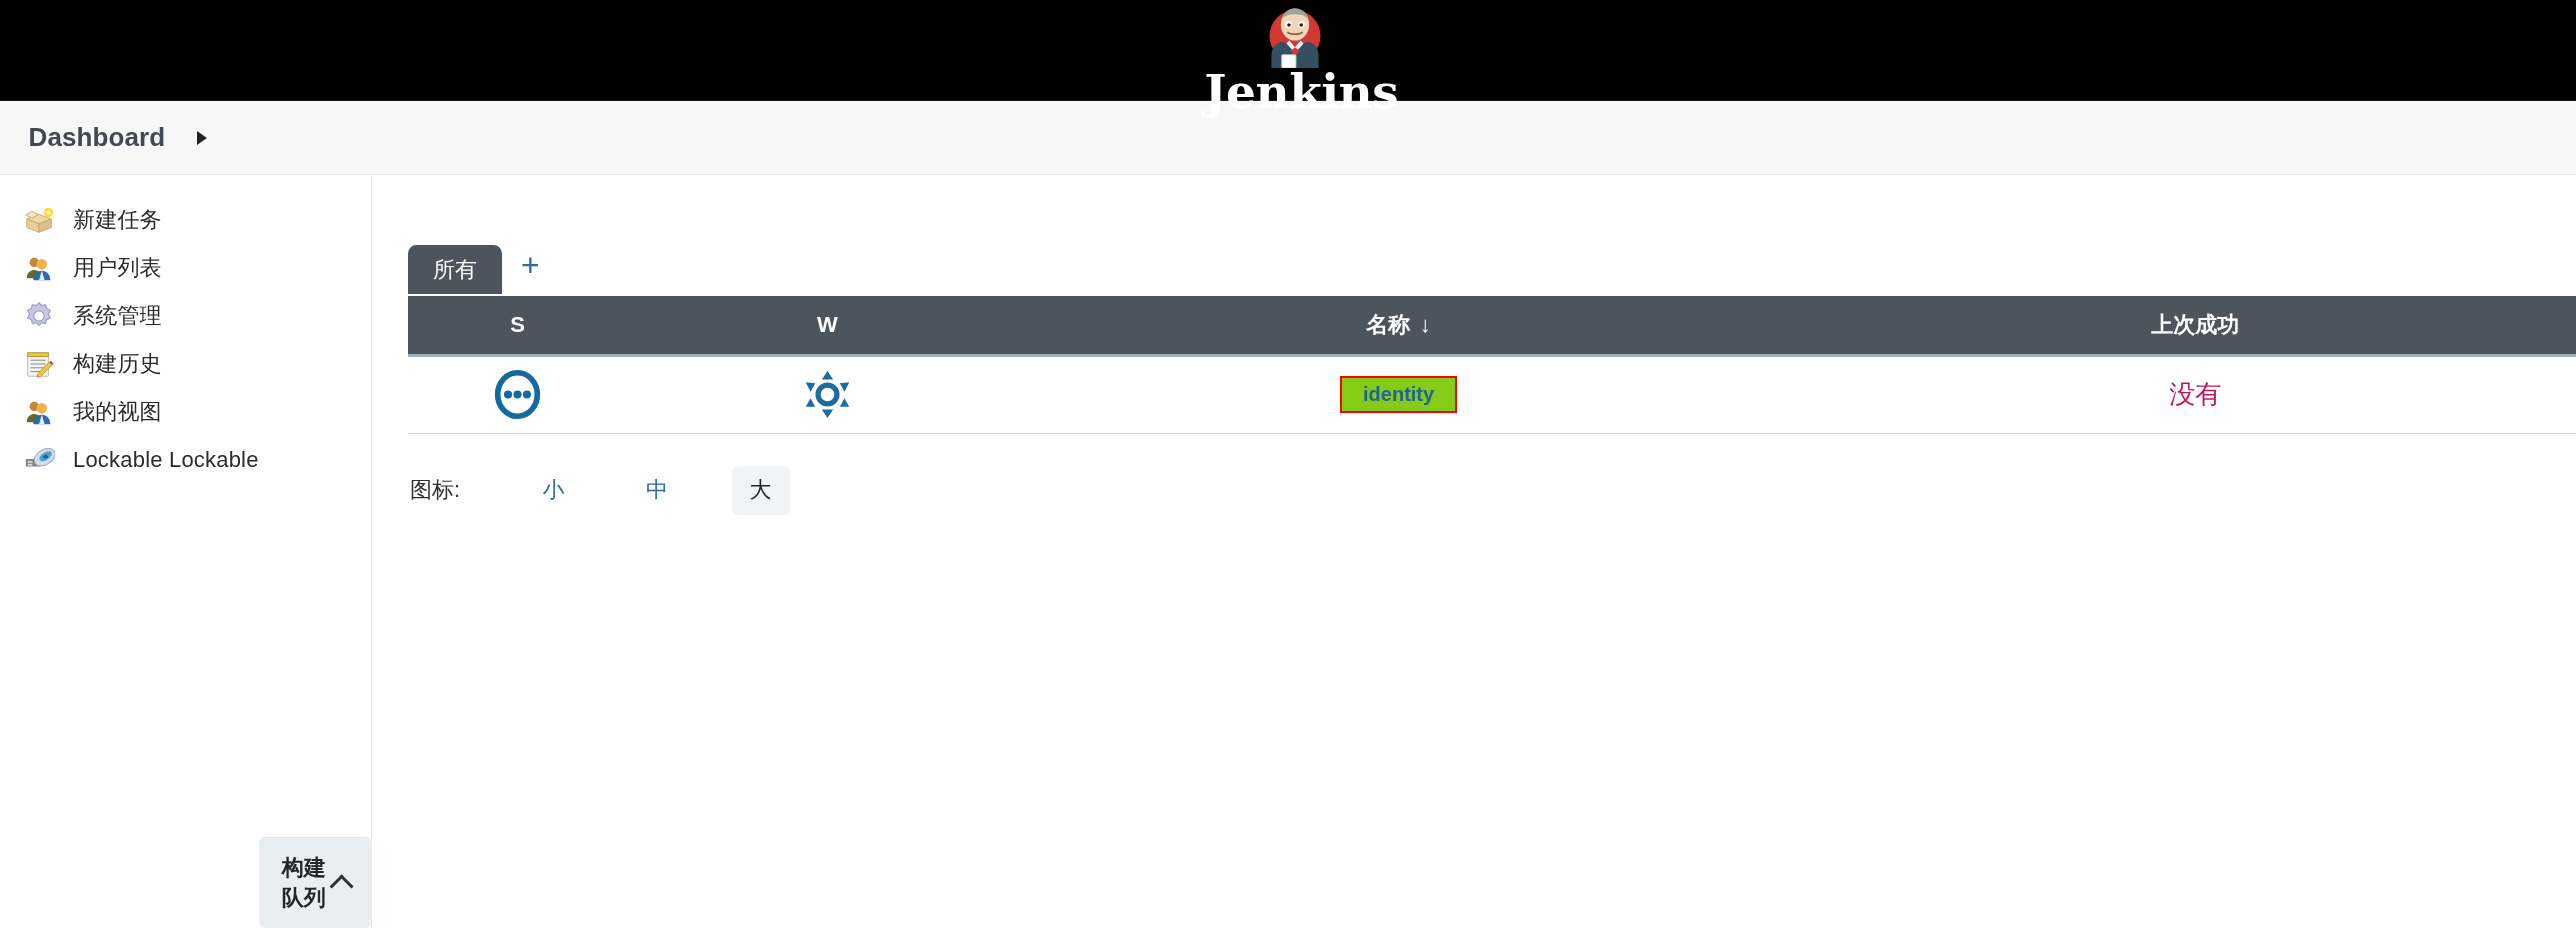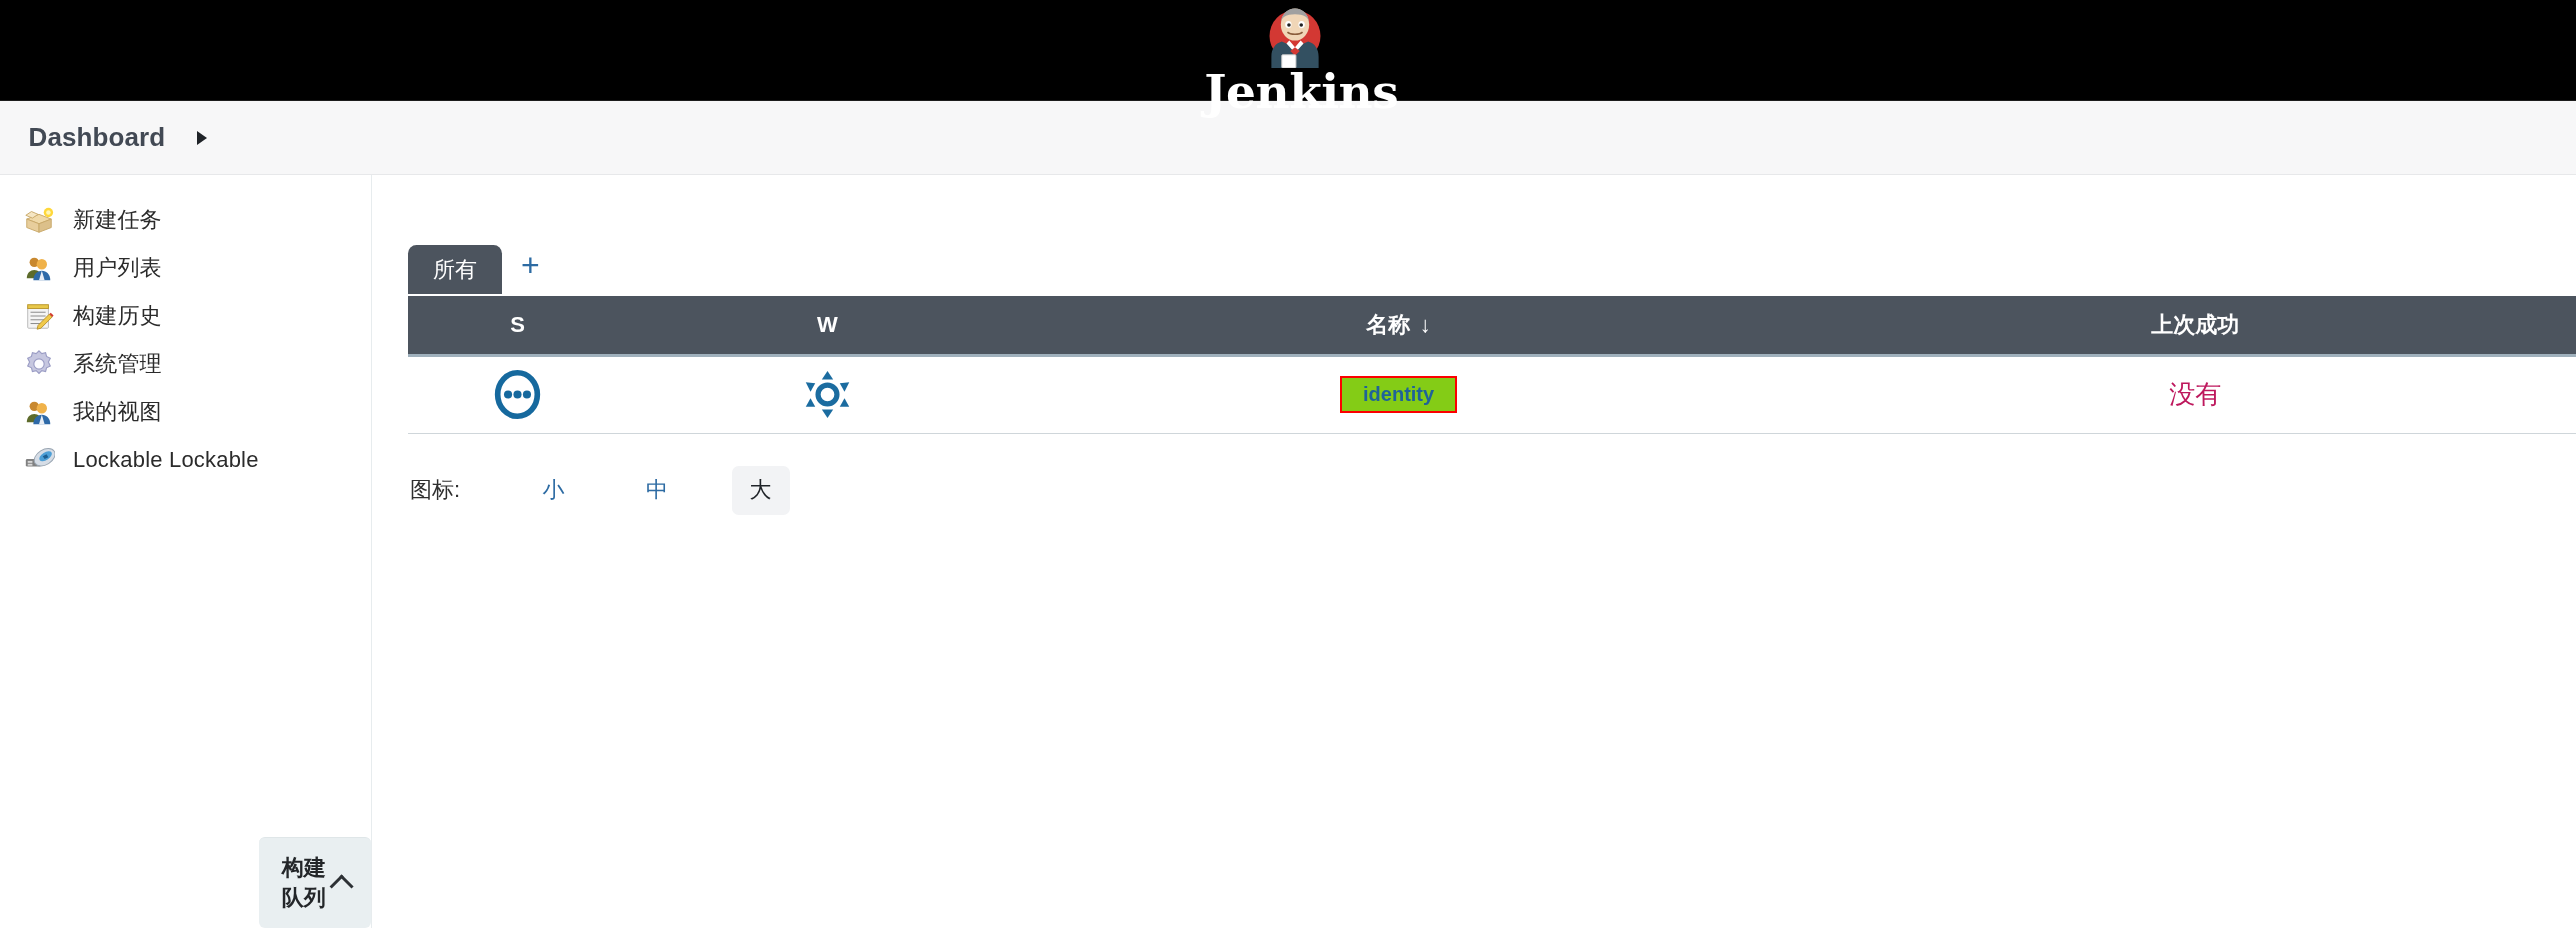--- a/index.html
+++ b/index.html
@@ -296,43 +296,43 @@
             <path d="M11 30c0-6 4-10 9-10s9 4 9 10z" fill="#2f6aa8"></path>
             <path d="M20 20l-3 10h6z" fill="#e9eef5"></path>
           </svg>
         </span>
         <span class="side-label">用户列表</span>
       </a>
 
       <a class="side-item">
         <span class="side-icon">
           <svg viewBox="0 0 34 34" xmlns="http://www.w3.org/2000/svg">
+            <path d="M17 3l3 3 4-1 1 4 4 2-2 4 2 4-4 2-1 4-4-1-3 3-3-3-4 1-1-4-4-2 2-4-2-4 4-2 1-4 4 1z" fill="#c6c7e0" stroke="#9a9cc4" stroke-width="1.2"></path>
+            <circle cx="17" cy="17" r="5.5" fill="#fbfbff" stroke="#9a9cc4" stroke-width="1.2"></circle>
+          </svg>
+        </span>
+        <span class="side-label">系统管理</span>
+      </a>
+
+      <a class="side-item">
+        <span class="side-icon">
+          <svg viewBox="0 0 34 34" xmlns="http://www.w3.org/2000/svg">
             <rect x="5" y="6" width="22" height="24" rx="1" fill="#f4f4f4" stroke="#b9b9b9"></rect>
             <rect x="5" y="5" width="22" height="4" fill="#e8c84a" stroke="#b9962c"></rect>
             <g stroke="#8e8e8e" stroke-width="1.1">
               <line x1="8" y1="13" x2="24" y2="13"></line>
                 <line x1="8" y1="17" x2="24" y2="17"></line>
               <line x1="8" y1="21" x2="24" y2="21"></line>
                 <line x1="8" y1="25" x2="19" y2="25"></line>
             </g>
             <path d="M16 27l12-12 3 3-12 12-4 1z" fill="#f0c94a" stroke="#b8922c"></path>
             <path d="M28 15l3 3 1.5-1.5-3-3z" fill="#d23a2e"></path>
           </svg>
         </span>
         <span class="side-label">构建历史</span>
-      </a>
-
-      <a class="side-item">
-        <span class="side-icon">
-          <svg viewBox="0 0 34 34" xmlns="http://www.w3.org/2000/svg">
-            <path d="M17 3l3 3 4-1 1 4 4 2-2 4 2 4-4 2-1 4-4-1-3 3-3-3-4 1-1-4-4-2 2-4-2-4 4-2 1-4 4 1z" fill="#c6c7e0" stroke="#9a9cc4" stroke-width="1.2"></path>
-            <circle cx="17" cy="17" r="5.5" fill="#fbfbff" stroke="#9a9cc4" stroke-width="1.2"></circle>
-          </svg>
-        </span>
-        <span class="side-label">系统管理</span>
       </a>
 
       <a class="side-item">
         <span class="side-icon">
           <svg viewBox="0 0 34 34" xmlns="http://www.w3.org/2000/svg">
             <circle cx="12" cy="11" r="5" fill="#c8882f"></circle>
             <path d="M4 28c0-6 4-9 8-9s8 3 8 9z" fill="#5d6b2b"></path>
             <circle cx="20" cy="13" r="5.5" fill="#f0b24a"></circle>
             <path d="M11 30c0-6 4-10 9-10s9 4 9 10z" fill="#2f6aa8"></path>
             <path d="M20 20l-3 10h6z" fill="#e9eef5"></path>

